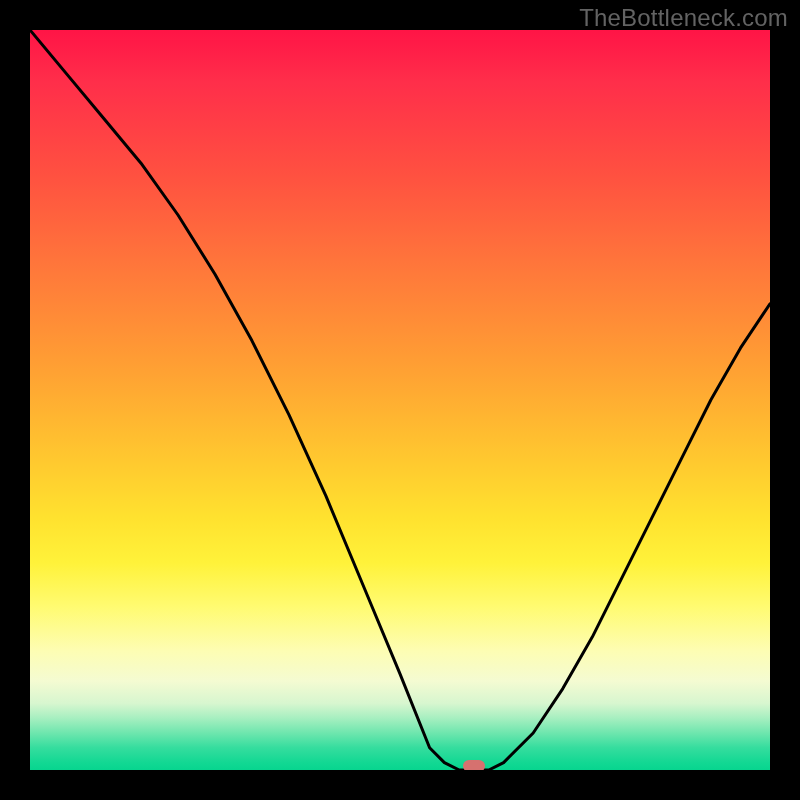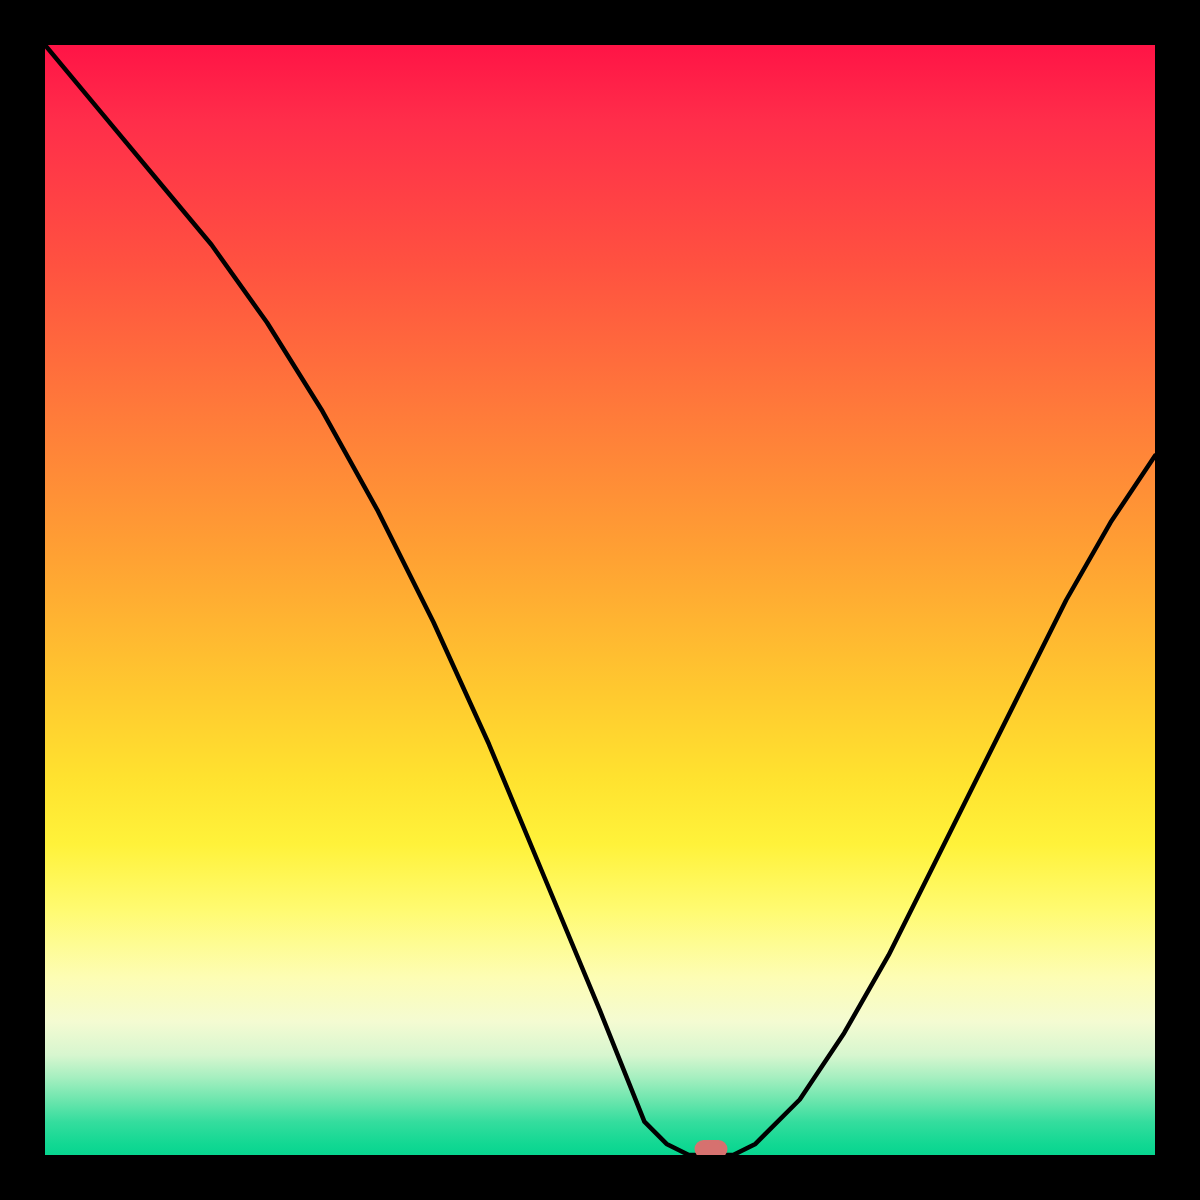--- a/index.html
+++ b/index.html
@@ -77,20 +77,21 @@
     border-radius: 6px;
     background: #d6716f;
     transform: translate(-50%, -50%);
   }
 </style>
 </head>
 <body>
 
 <div class="frame">
 
+  <div class="watermark">TheBottleneck.com</div>
 
   <div class="plot-area">
     <div class="gradient-bg"></div>
 
     <svg class="curve" viewBox="0 0 740 740" preserveAspectRatio="none">
       <path id="curve-path" fill="none" stroke-width="3" stroke-linecap="round" stroke-linejoin="round" stroke="#000000" d="M0.0 0.0 L37.0 44.4 L74.0 88.8 L111.0 133.2 L148.0 185.0 L185.0 244.2 L222.0 310.8 L259.0 384.8 L296.0 466.2 L333.0 555.0 L370.0 643.8 L399.6 717.8 L414.4 732.6 L429.2 740.0 L444.0 740.0 L458.8 740.0 L473.6 732.6 L503.2 703.0 L532.8 658.6 L562.4 606.8 L592.0 547.6 L621.6 488.4 L651.2 429.2 L680.8 370.0 L710.4 318.2 L740.0 273.8"></path>
     </svg>
 
     <div id="marker" class="marker" style="background: rgb(214, 113, 111); left: 444px; top: 736px;"></div>
   </div>

